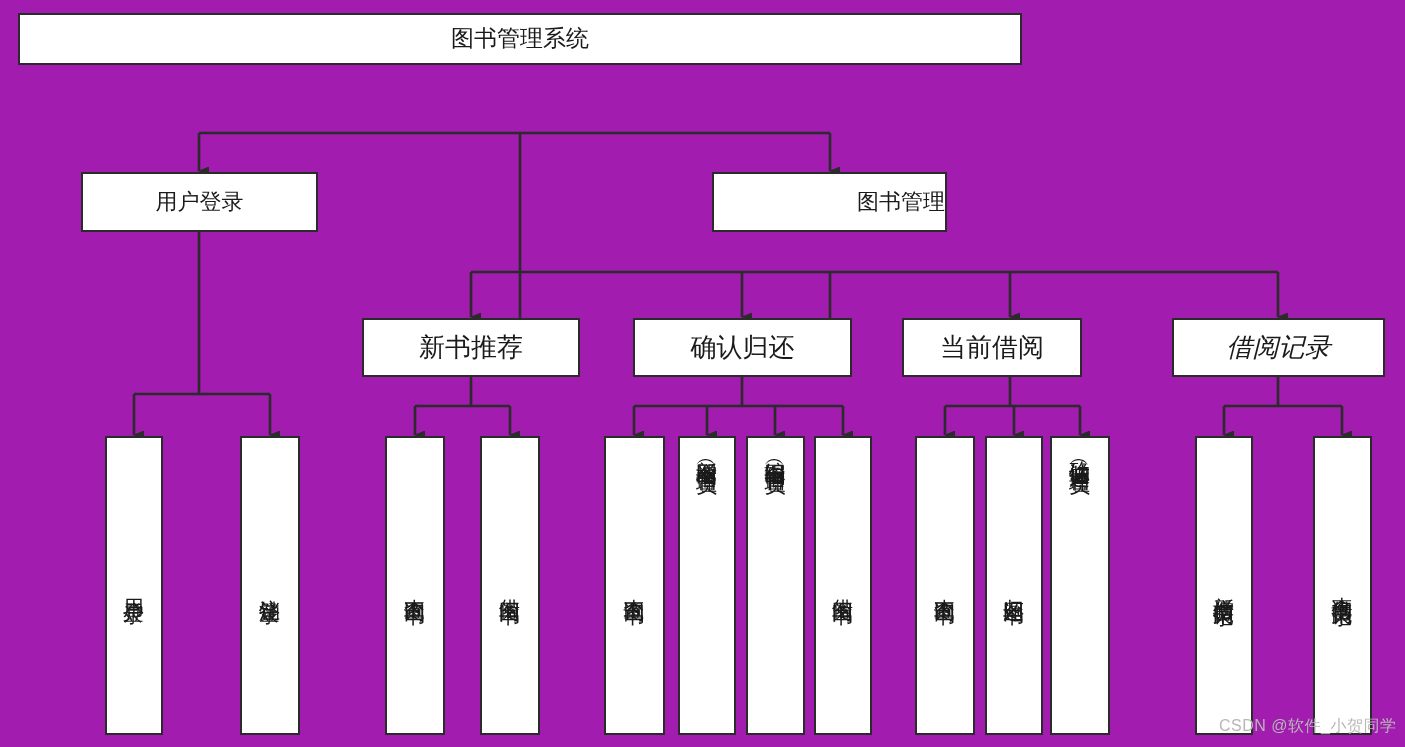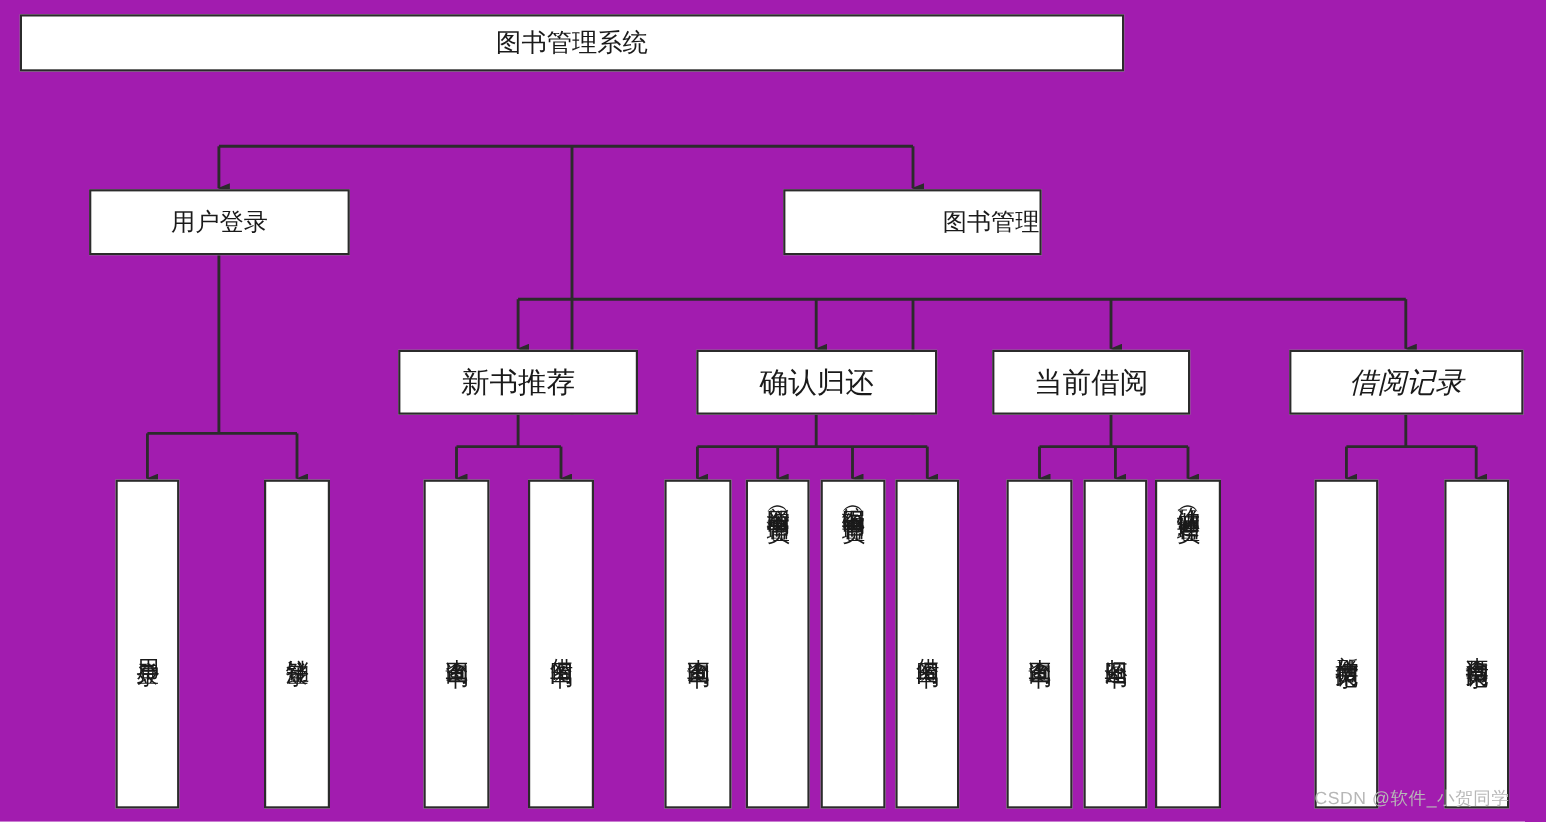--- a/index.html
+++ b/index.html
@@ -178,15 +178,15 @@
         <span class="node-label">确认归还（管理员）</span>
       </div>
       <div class="node node-leaf center-text" style="left: 1195px; top: 436px; width: 58px; height: 299px;">
         <span class="node-label">新增借阅记录</span>
       </div>
       <div class="node node-leaf center-text" style="left: 1313px; top: 436px; width: 59px; height: 299px;">
         <span class="node-label">查询借阅记录</span>
       </div>
     </div>
 
-  <div id="watermark" style="left: 1195px; top: 716px;">CSDN @软件_小贺同学</div>
+  <div id="watermark" style="left: 1195px; top: 716px; padding-left: 24px;">CSDN @软件_小贺同学</div>
 
 </div>
 
 </body></html>

